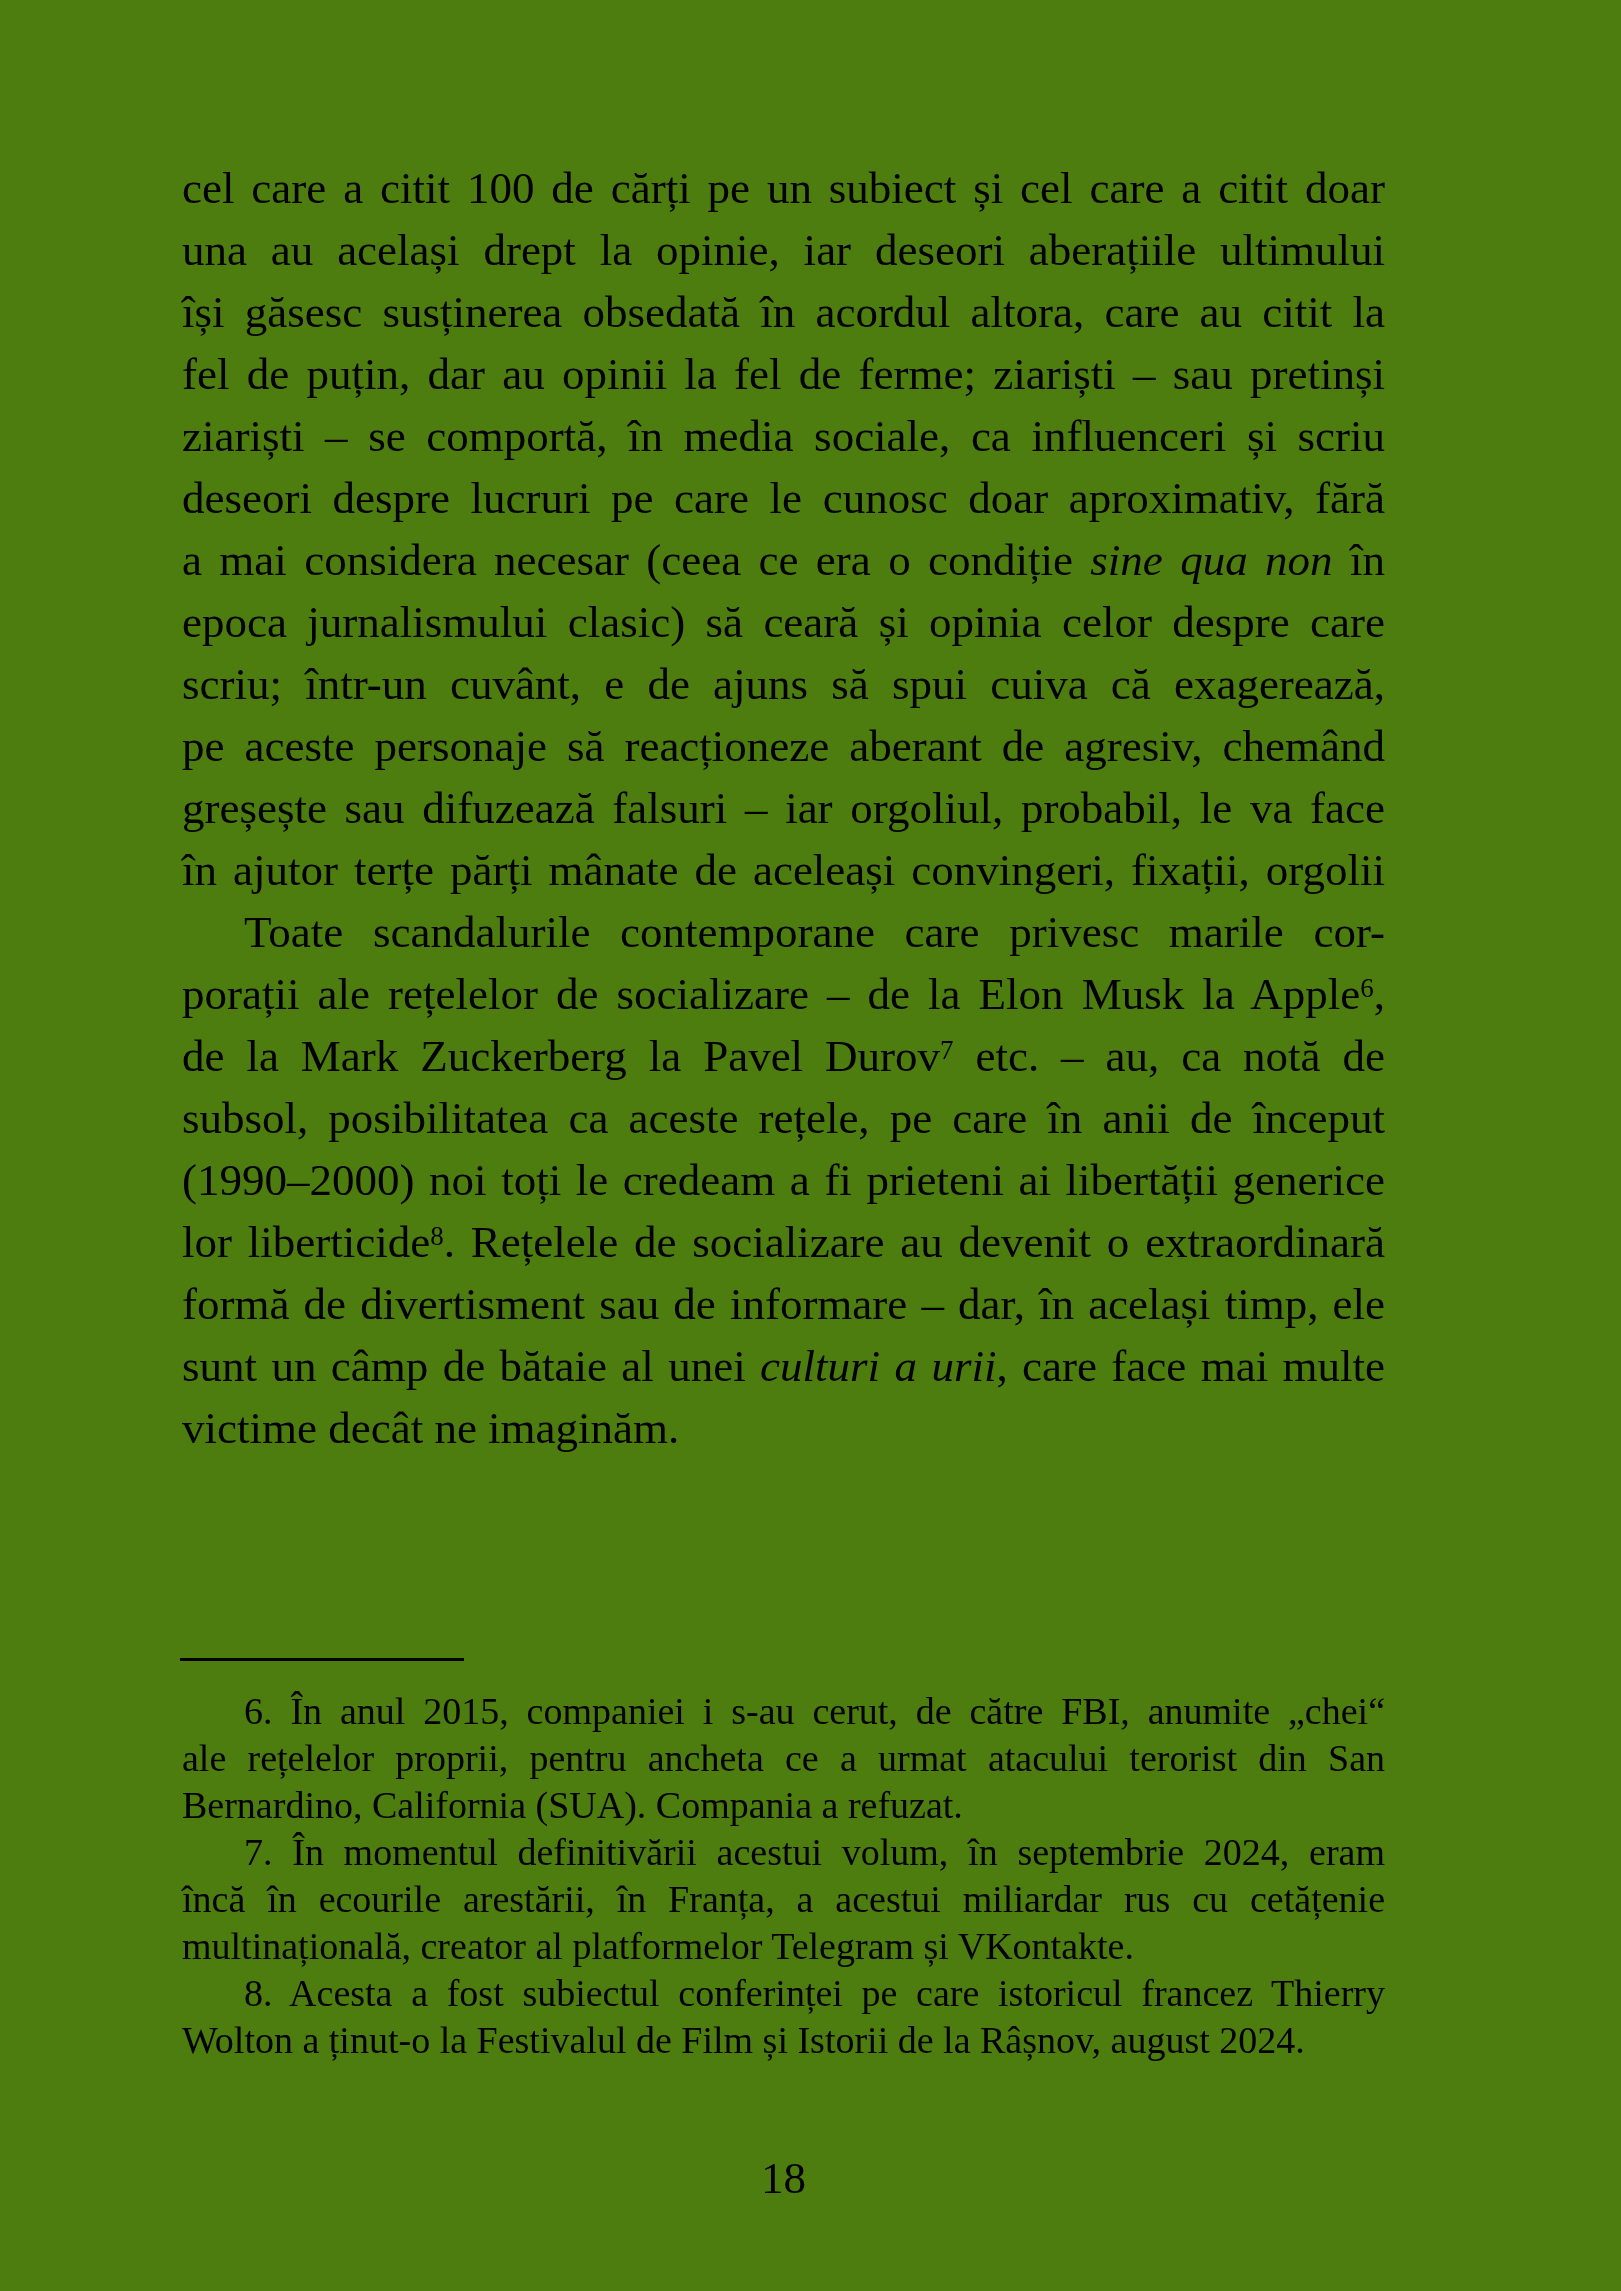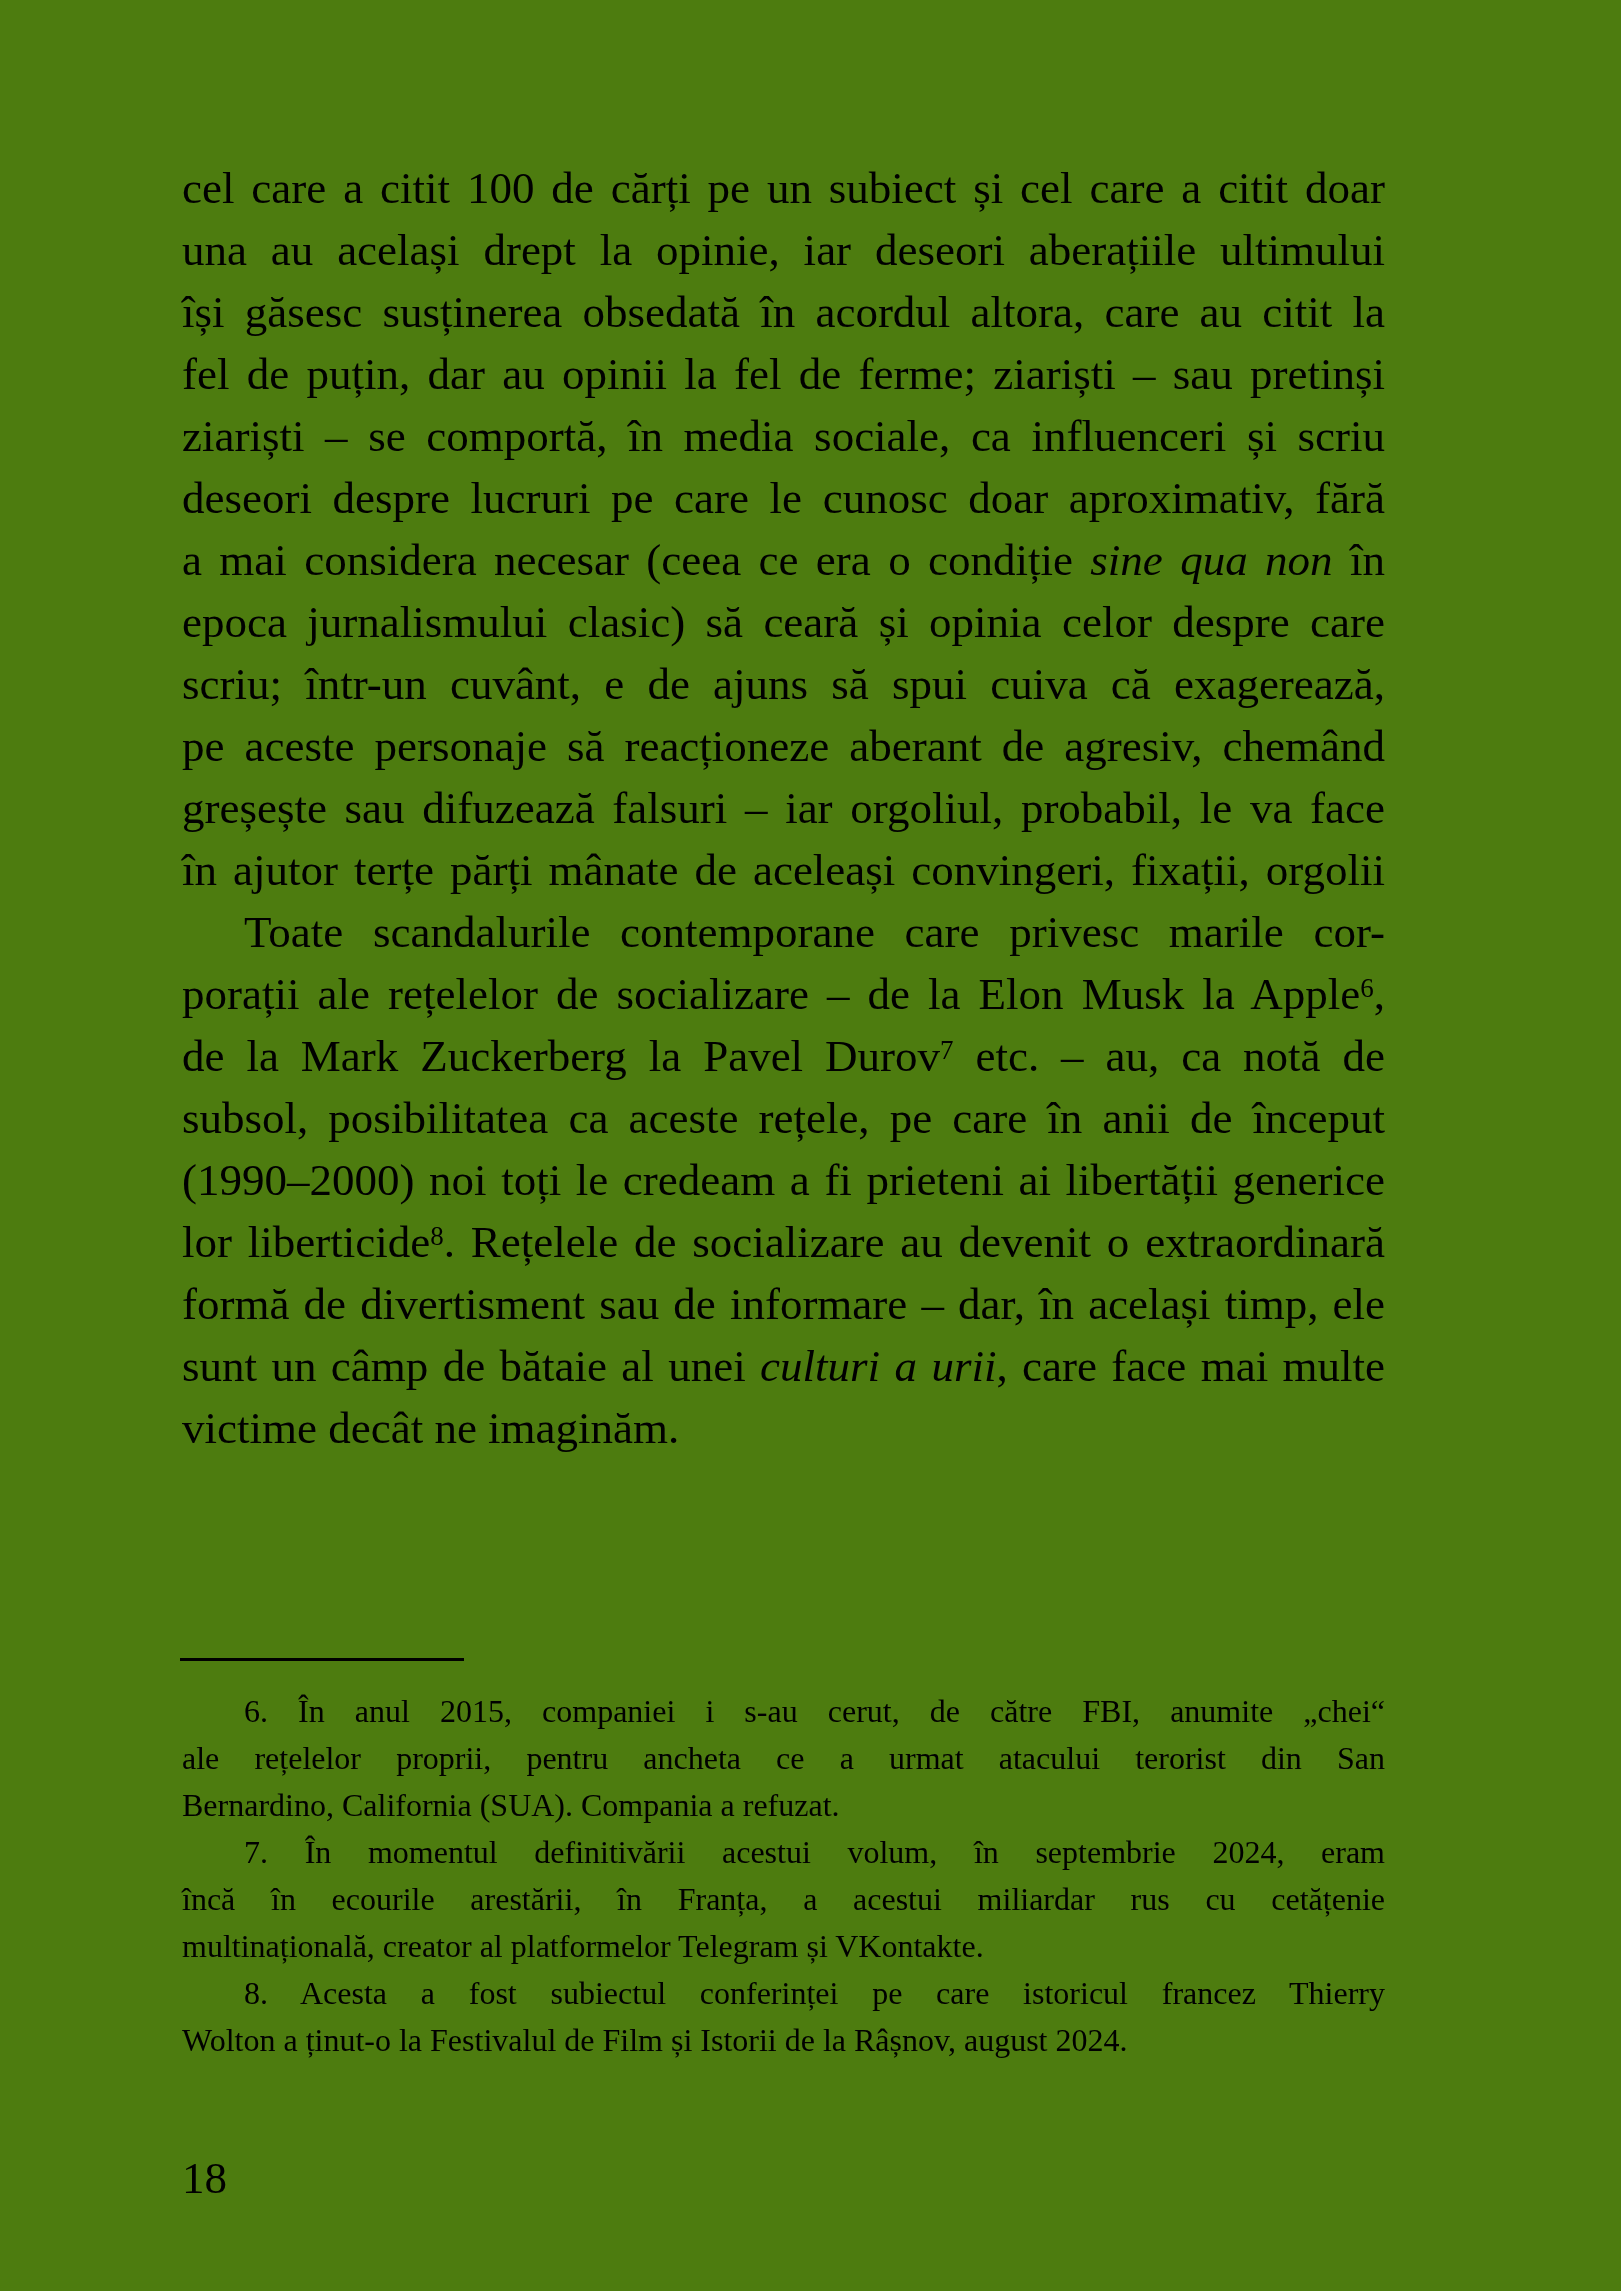--- a/index.html
+++ b/index.html
@@ -43,31 +43,32 @@
     top: 1658px;
     width: 284px;
     height: 2.8px;
     background: #000000;
   }
   .footnotes {
     position: absolute;
     left: 182px;
     top: 1688px;
     width: 1203px;
-    font-size: 32px;
+    font-size: 38px;
   }
   .footnotes .line {
     height: 47px;
     line-height: 47px;
   }
   .page-number {
     position: absolute;
     left: 182px;
     top: 2147px;
     width: 1203px;
+    text-align: center;
     font-size: 45px;
     line-height: 62px;
   }
 </style>
 </head>
 <body>
 
 <div class="page">
   <div class="body-text" id="body-text">
       <div class="line"><span>cel care a citit 100 de cărți pe un subiect și cel care a citit doar</span></div>

